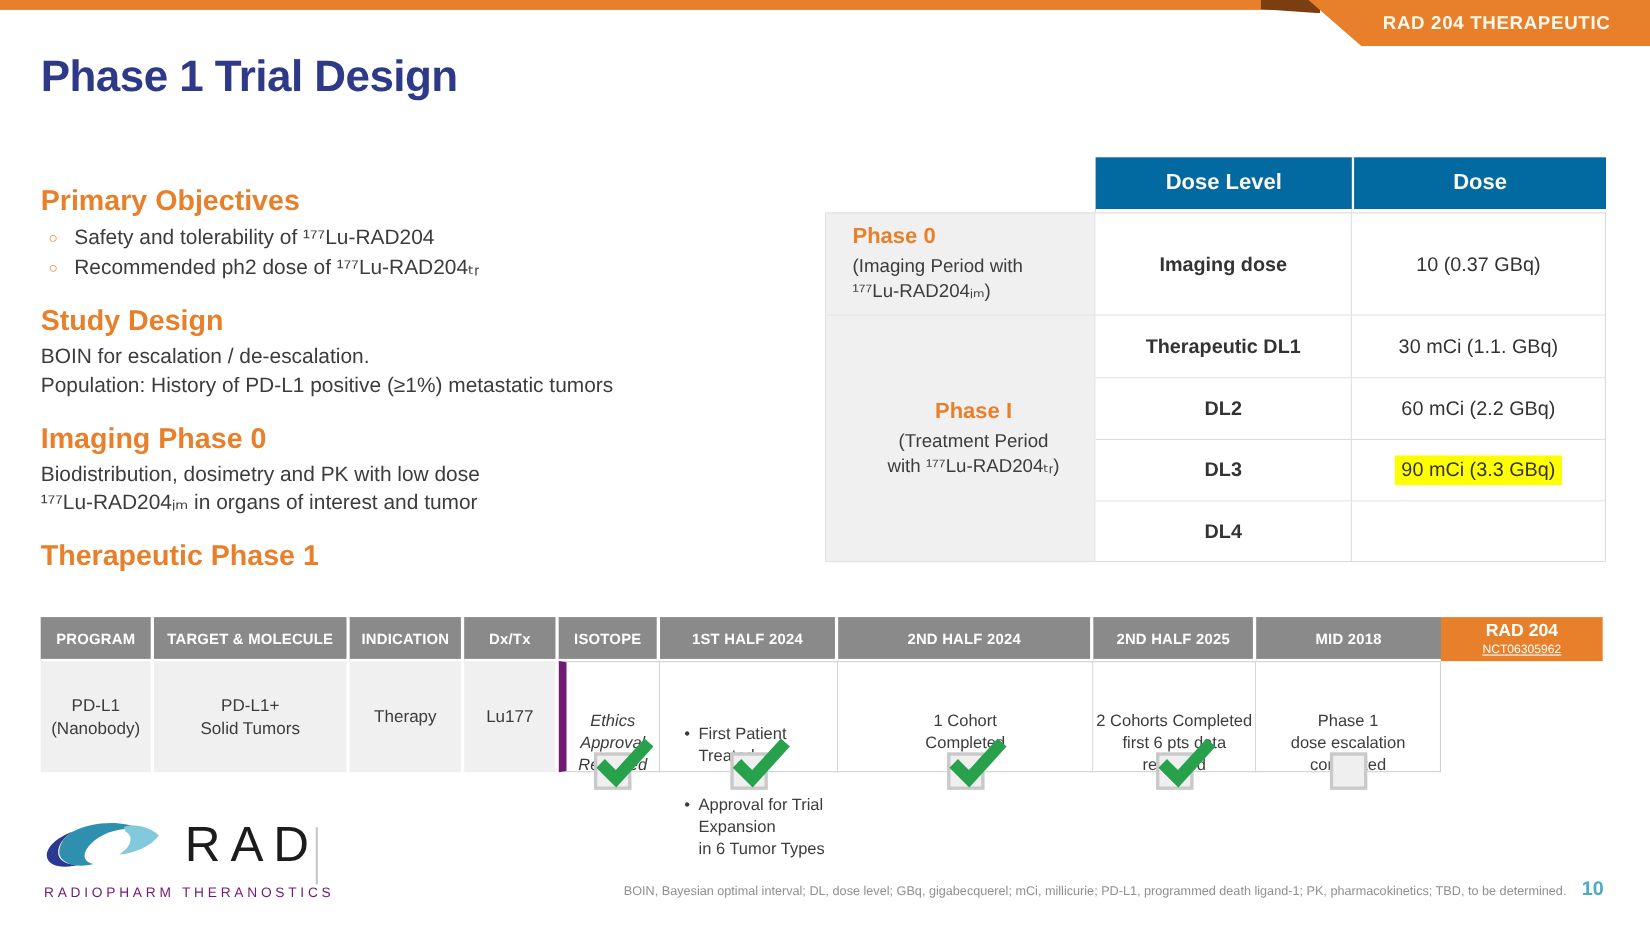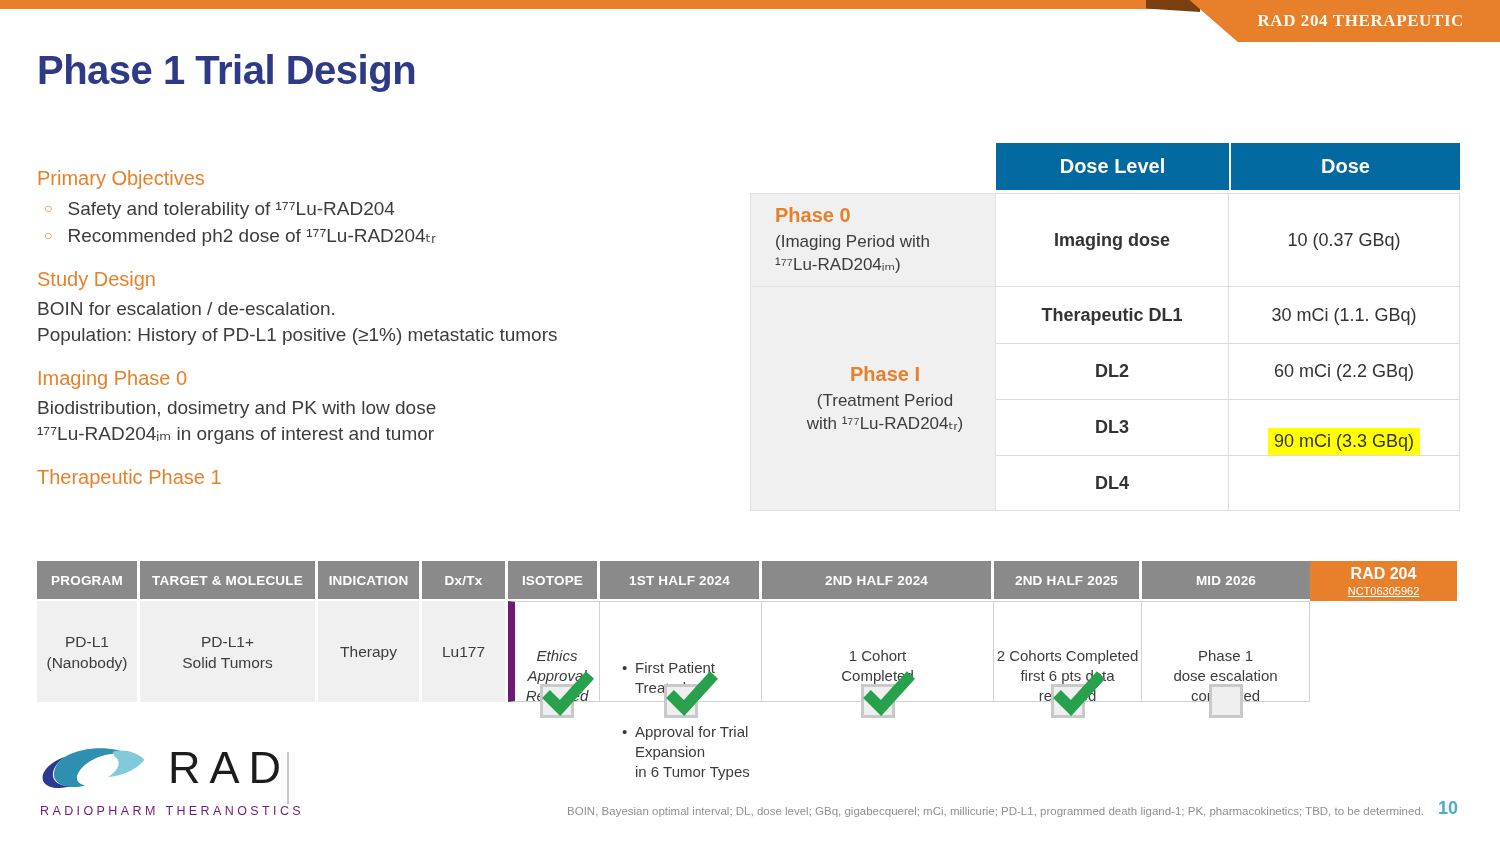--- a/index.html
+++ b/index.html
@@ -8,31 +8,31 @@
 
   .slide { position:absolute; inset:0; background:#ffffff; }
 
   
   .topbar { position:absolute; left:0; top:0; width:1500px; height:9px; background:#E8802B; }
   .banner-fold { position:absolute; left:1146px; top:0; width:54px; height:12px; background:#7B3E10;
                  clip-path:polygon(0 0,100% 0,100% 100%,0 70%); }
   .banner { position:absolute; top:0; right:0; width:345px; height:42px; background:#E8802B;
             clip-path:polygon(10% 0,100% 0,100% 100%,24% 100%);
             display:flex; align-items:center; justify-content:flex-end; padding-right:36px; }
-  .banner span { color:#FDF8EC; font-size:17px; font-weight:bold; letter-spacing:0.6px;font-family:Liberation Serif, serif; }
+  .banner span { color:#FDF8EC; font-size:17px; font-weight:bold; letter-spacing:0.6px; }
 
   
   .title-block { position:absolute; left:37px; top:48px; }
   .title-block h1 { color:#2E3A87; font-size:40px; font-weight:bold; letter-spacing:-0.5px; }
   .title-block h2 { color:#2E3A87; font-size:27px; font-weight:normal; margin-top:9px; }
 
   
   .left-col { position:absolute; left:37px; top:167px; width:690px; }
   .section { margin-bottom:19px; }
-  .section h3 { color:#E8802B; font-size:20px; font-weight:normal; margin-bottom:5px; }
+  .section h3 { color:#E8802B; font-size:26px; font-weight:bold; margin-bottom:5px; }
   .section p { font-size:19px; color:#3C3C3C; line-height:26px; }
   .bullet { display:flex; font-size:19px; color:#3C3C3C; line-height:27px; }
   .bullet .dot { color:#E8802B; font-size:14px; margin:0 15px 0 7px; line-height:27px; }
 
   
   .dose-table { position:absolute; left:750px; top:143px;
                 display:grid; grid-template-columns:246px 233px 231px;
                 grid-template-rows:50px 94px 57px 56px 56px 55px; }
   .dt-h { background:#0369a1; color:#FDF8EC; font-size:20px; font-weight:bold;
           display:flex; align-items:center; justify-content:center; border-bottom:3px solid #fff; }
@@ -149,38 +149,38 @@
     <div class="dt-cell level rtop" style="grid-column:2;grid-row:2;">Imaging dose</div>
     <div class="dt-cell rtop" style="grid-column:3;grid-row:2;">10 (0.37 GBq)</div>
 
     <div class="dt-cell level" style="grid-column:2;grid-row:3;">Therapeutic DL1</div>
     <div class="dt-cell" style="grid-column:3;grid-row:3;">30 mCi (1.1. GBq)</div>
 
     <div class="dt-cell level" style="grid-column:2;grid-row:4;">DL2</div>
     <div class="dt-cell" style="grid-column:3;grid-row:4;">60 mCi (2.2 GBq)</div>
 
     <div class="dt-cell level" style="grid-column:2;grid-row:5;">DL3</div>
-    <div class="dt-cell" style="grid-column:3;grid-row:5;align-items:flex-end;">
+    <div class="dt-cell" style="grid-column:3;grid-row:5;">
       <span class="hl">90 mCi (3.3 GBq)</span>
     </div>
 
     <div class="dt-cell level" style="grid-column:2;grid-row:6;">DL4</div>
     <div class="dt-cell" style="grid-column:3;grid-row:6;"></div>
   </div>
 
   <div class="timeline">
     <div class="tl-h">PROGRAM</div>
     <div class="tl-h">TARGET &amp; MOLECULE</div>
     <div class="tl-h">INDICATION</div>
     <div class="tl-h">Dx/Tx</div>
     <div class="tl-h">ISOTOPE</div>
     <div class="tl-h">1ST HALF 2024</div>
     <div class="tl-h">2ND HALF 2024</div>
     <div class="tl-h">2ND HALF 2025</div>
-    <div class="tl-h last">MID 2026</div>
+    <div class="tl-h last">MID 2018</div>
 
     <div class="tl-prog">
       <div class="pname">RAD 204</div>
       <div class="pnct">NCT06305962</div>
     </div>
     <div class="tl-gray">PD-L1
 (Nanobody)</div>
     <div class="tl-gray">PD-L1+
 Solid Tumors</div>
     <div class="tl-gray">Therapy</div>

